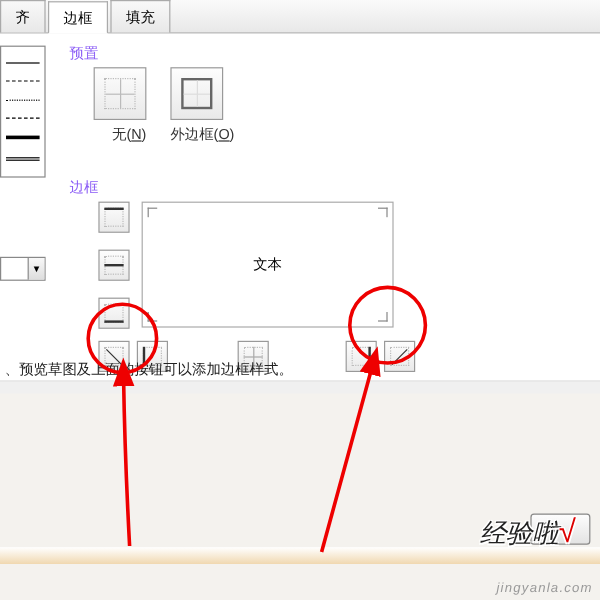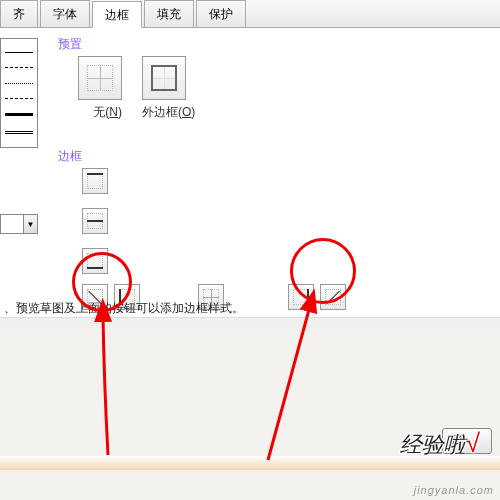--- a/index.html
+++ b/index.html
@@ -231,24 +231,22 @@
       border:3px solid #e00;
       border-radius:50%;
     }
     .arrow-svg{ position:absolute; overflow:visible; }
   </style>
 </head>
 <body>
 
 <div class="tabs">
   <div class="tab">齐</div>
-  <div class="tab">字体</div>
   <div class="tab active">边框</div>
   <div class="tab">填充</div>
-  <div class="tab">保护</div>
 </div>
 
 <div class="dialog-body">
 
   <div class="left-col">
     <div class="style-box">
       <div class="line"></div>
       <div class="line dash"></div>
       <div class="line dot"></div>
       <div class="line dash"></div>
@@ -282,20 +280,27 @@
   <div class="edge-btn" style="left:82px; top:140px;">
       <div class="edge-glyph top"></div>
     </div>
   <div class="edge-btn" style="left:82px; top:180px;">
       <div class="edge-glyph mid"></div>
     </div>
   <div class="edge-btn" style="left:82px; top:220px;">
       <div class="edge-glyph bot"></div>
     </div>
 
+  <div class="preview-box">
+    <span class="corner tl"></span>
+      <span class="corner tr"></span>
+      <span class="corner bl"></span>
+      <span class="corner br"></span>
+    <span>文本</span>
+  </div>
 
   <div class="edge-btn" style="left:82px; top:256px;">
       <div class="edge-glyph diag1"></div>
     </div>
   <div class="edge-btn" style="left:114px; top:256px;">
       <div class="edge-glyph lft"></div>
     </div>
   <div class="edge-btn" style="left:198px; top:256px;">
       <div class="edge-glyph cross"></div>
     </div>

